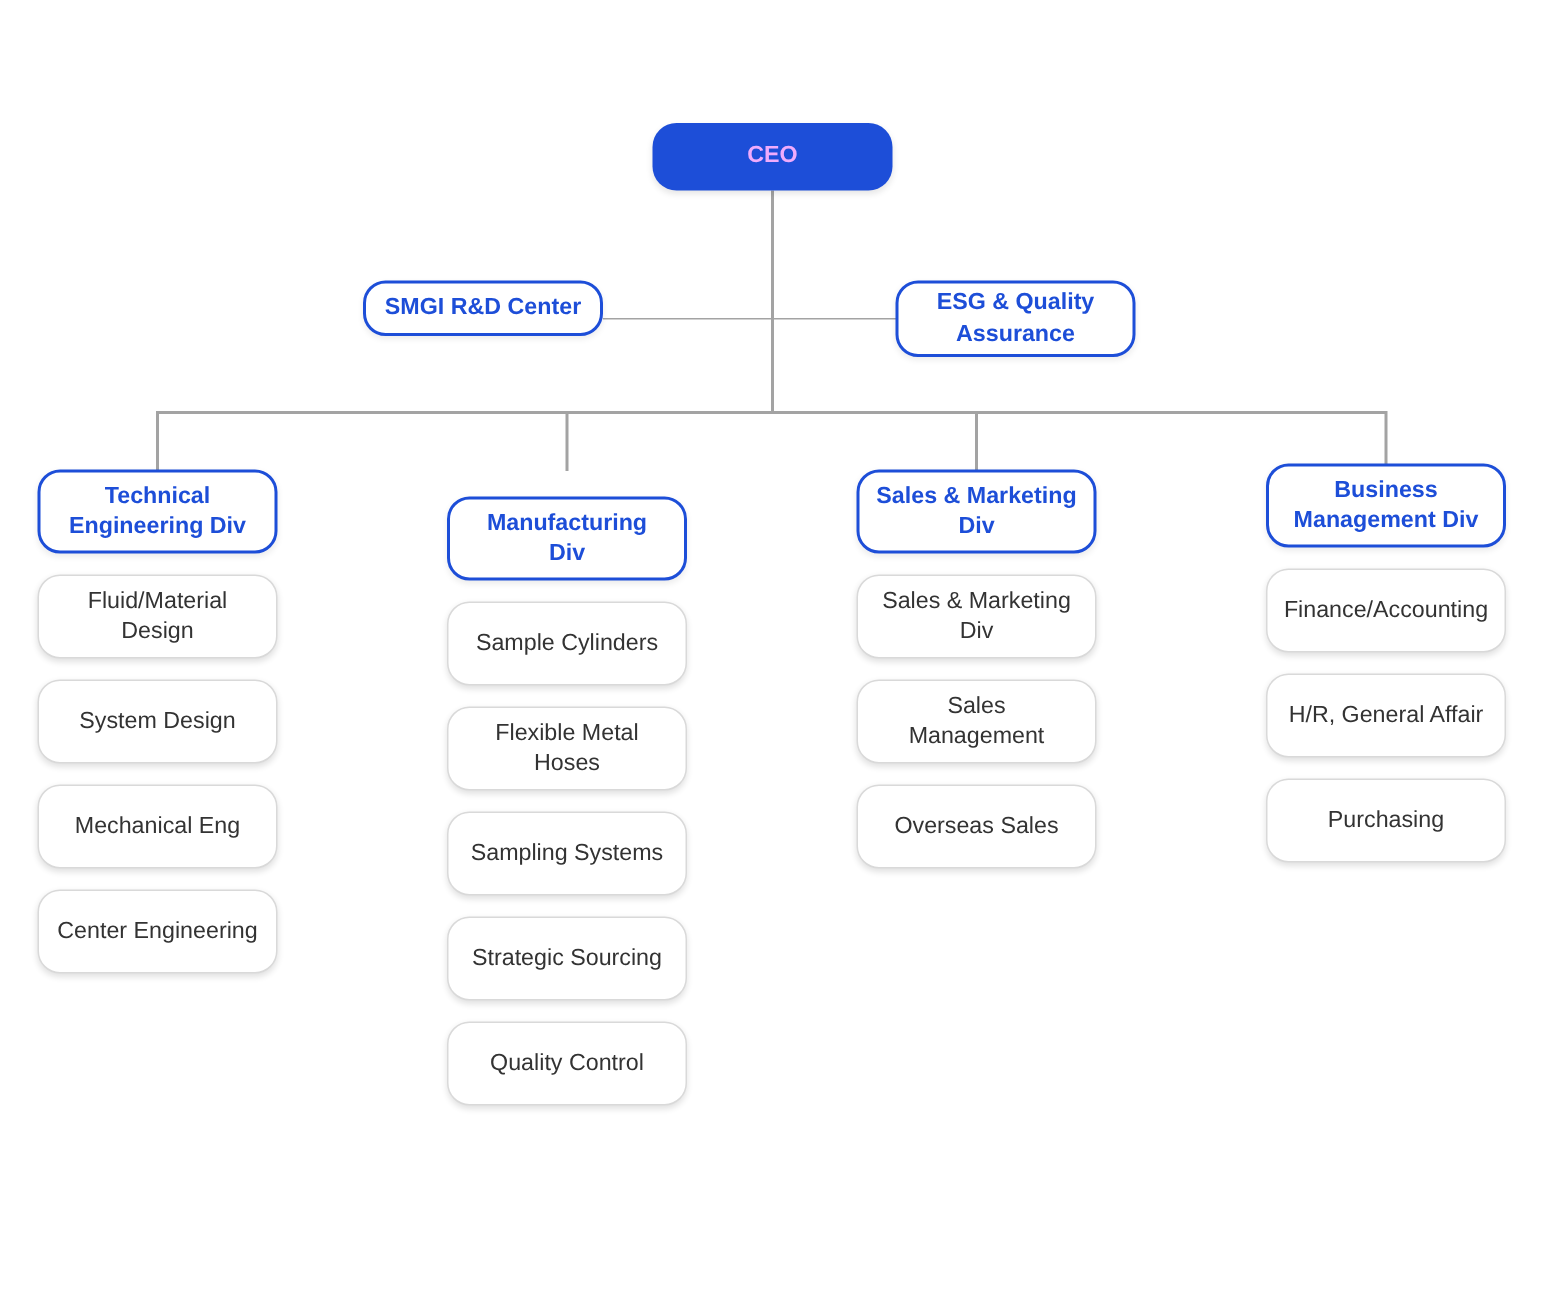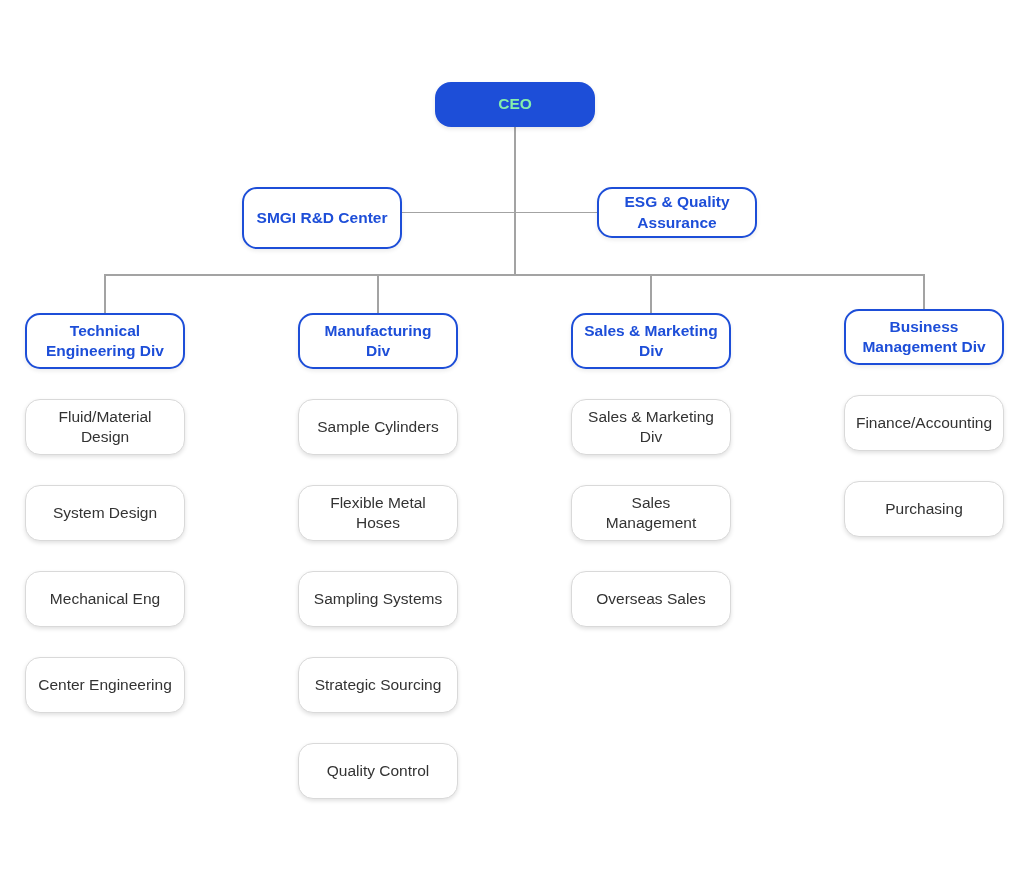--- a/index.html
+++ b/index.html
@@ -20,21 +20,21 @@
     position:absolute;
     display:flex;align-items:center;justify-content:center;
     text-align:center;
     box-sizing:border-box;
     white-space:pre-line;
     line-height:1.32;
     border-radius:15px;
   }
   .node-ceo{
     background:var(--primary);
-    color:#86efac;
+    color:#f0abfc;
     font-weight:700;
     font-size:15.5px;
     border-radius:16px;
     box-shadow:0 2px 4px rgba(0,0,0,0.10);
   }
   .node-outline{
     background:#ffffff;
     border:2px solid var(--primary);
     color:var(--primary);
     font-weight:700;
@@ -47,21 +47,21 @@
     color:var(--team-text);
     font-weight:400;
     font-size:15.5px;
     box-shadow:0 2px 4px rgba(0,0,0,0.12);
   }
   .column{
     position:absolute;
     width:160px;
     display:flex;
     flex-direction:column;
-    gap:30px;
+    gap:14px;
   }
   .column .node{
     position:relative;
     width:100%;
     height:56px;
     flex:0 0 56px;
   }
   .connector{
     position:absolute;
     background:var(--line);
@@ -75,35 +75,35 @@
   <div class="connector" style="left:514px;top:127px;width:1.5px;height:148px;"></div>
   <div class="connector" style="left:402px;top:211.5px;width:231px;height:1.5px;"></div>
   <div class="connector" style="left:104px;top:274px;width:820px;height:1.5px;"></div>
   <div class="connector" style="left:104px;top:274px;width:1.5px;height:40px;"></div>
   <div class="connector" style="left:377px;top:274px;width:1.5px;height:40px;"></div>
   <div class="connector" style="left:650px;top:274px;width:1.5px;height:40px;"></div>
   <div class="connector" style="left:923px;top:274px;width:1.5px;height:40px;"></div>
 
   <div class="node node-ceo" style="left:435px;top:82px;width:160px;height:45px;">CEO</div>
 
-  <div class="node node-outline" style="left:242px;top:187px;width:160px;height:62px;">SMGI R&amp;D Center</div>
+  <div class="node node-outline" style="left:242px;top:187px;width:160px;height:37px;">SMGI R&amp;D Center</div>
   <div class="node node-outline" style="left:597px;top:187px;width:160px;height:51px;">ESG &amp; Quality
 Assurance</div>
 
   <div class="column" style="left:25px;top:313px;">
     <div class="node node-outline">Technical
 Engineering Div</div>
     <div class="node node-team">Fluid/Material
 Design</div>
     <div class="node node-team">System Design</div>
     <div class="node node-team">Mechanical Eng</div>
     <div class="node node-team">Center Engineering</div>
   </div>
 
-  <div class="column" style="left:298px;top:313px;">
+  <div class="column" style="left:298px;top:331px;">
     <div class="node node-outline">Manufacturing
 Div</div>
     <div class="node node-team">Sample Cylinders</div>
     <div class="node node-team">Flexible Metal
 Hoses</div>
     <div class="node node-team">Sampling Systems</div>
     <div class="node node-team">Strategic Sourcing</div>
     <div class="node node-team">Quality Control</div>
   </div>
 
@@ -114,16 +114,17 @@
 Div</div>
     <div class="node node-team">Sales
 Management</div>
     <div class="node node-team">Overseas Sales</div>
   </div>
 
   <div class="column" style="left:844px;top:309px;">
     <div class="node node-outline">Business
 Management Div</div>
     <div class="node node-team">Finance/Accounting</div>
+    <div class="node node-team">H/R, General Affair</div>
     <div class="node node-team">Purchasing</div>
   </div>
 
 </div>
 
 </body></html>

